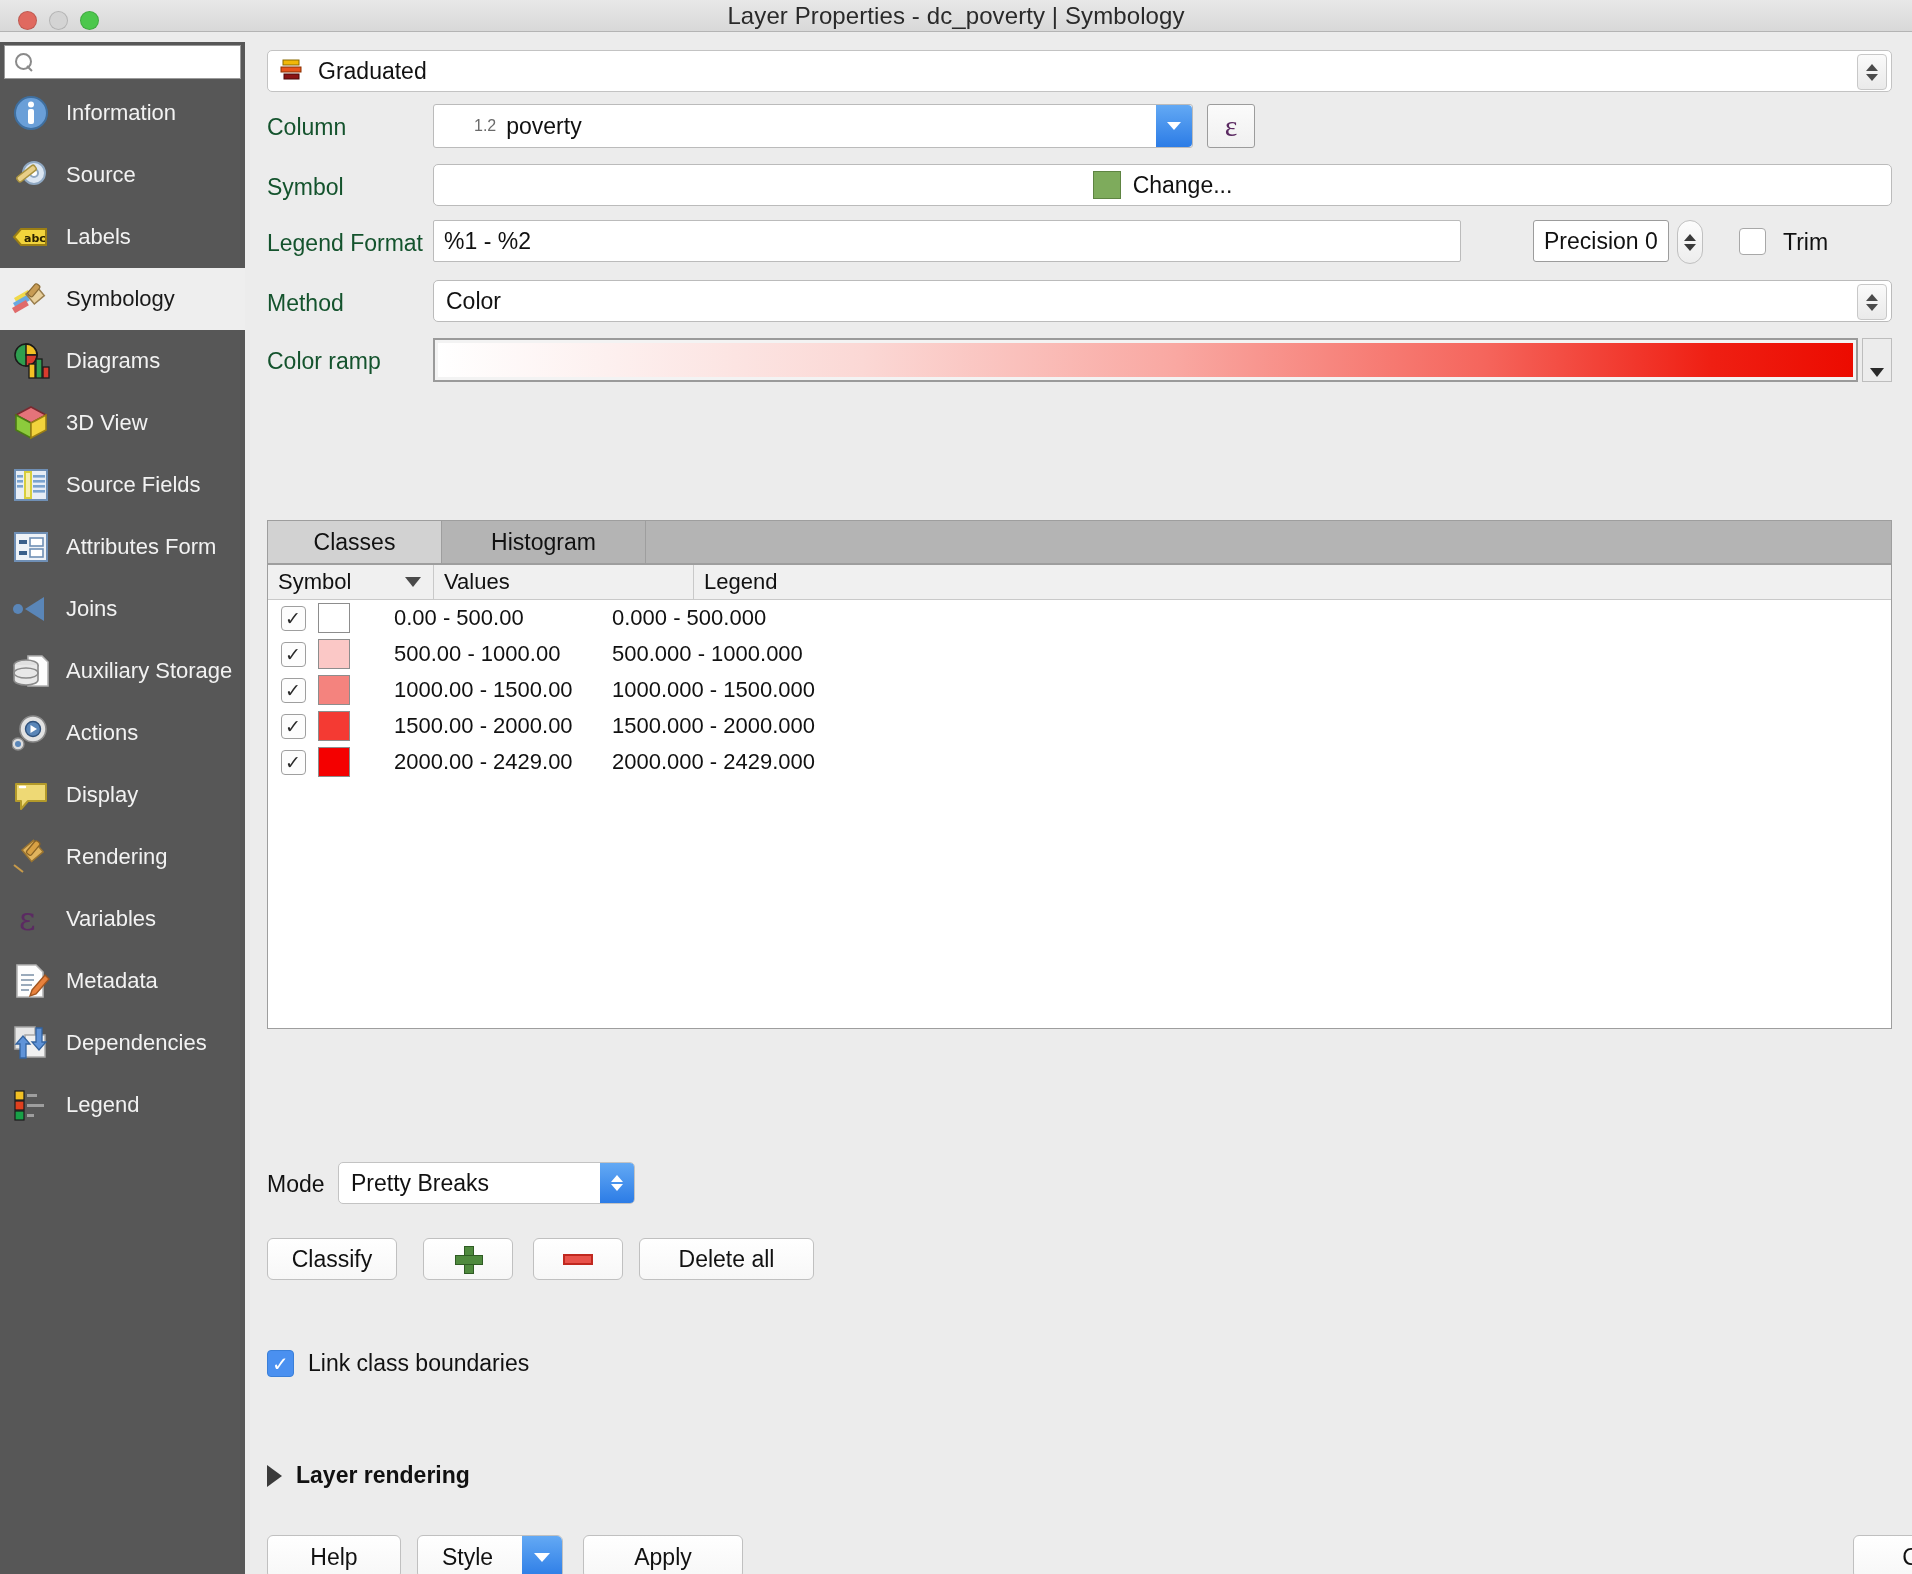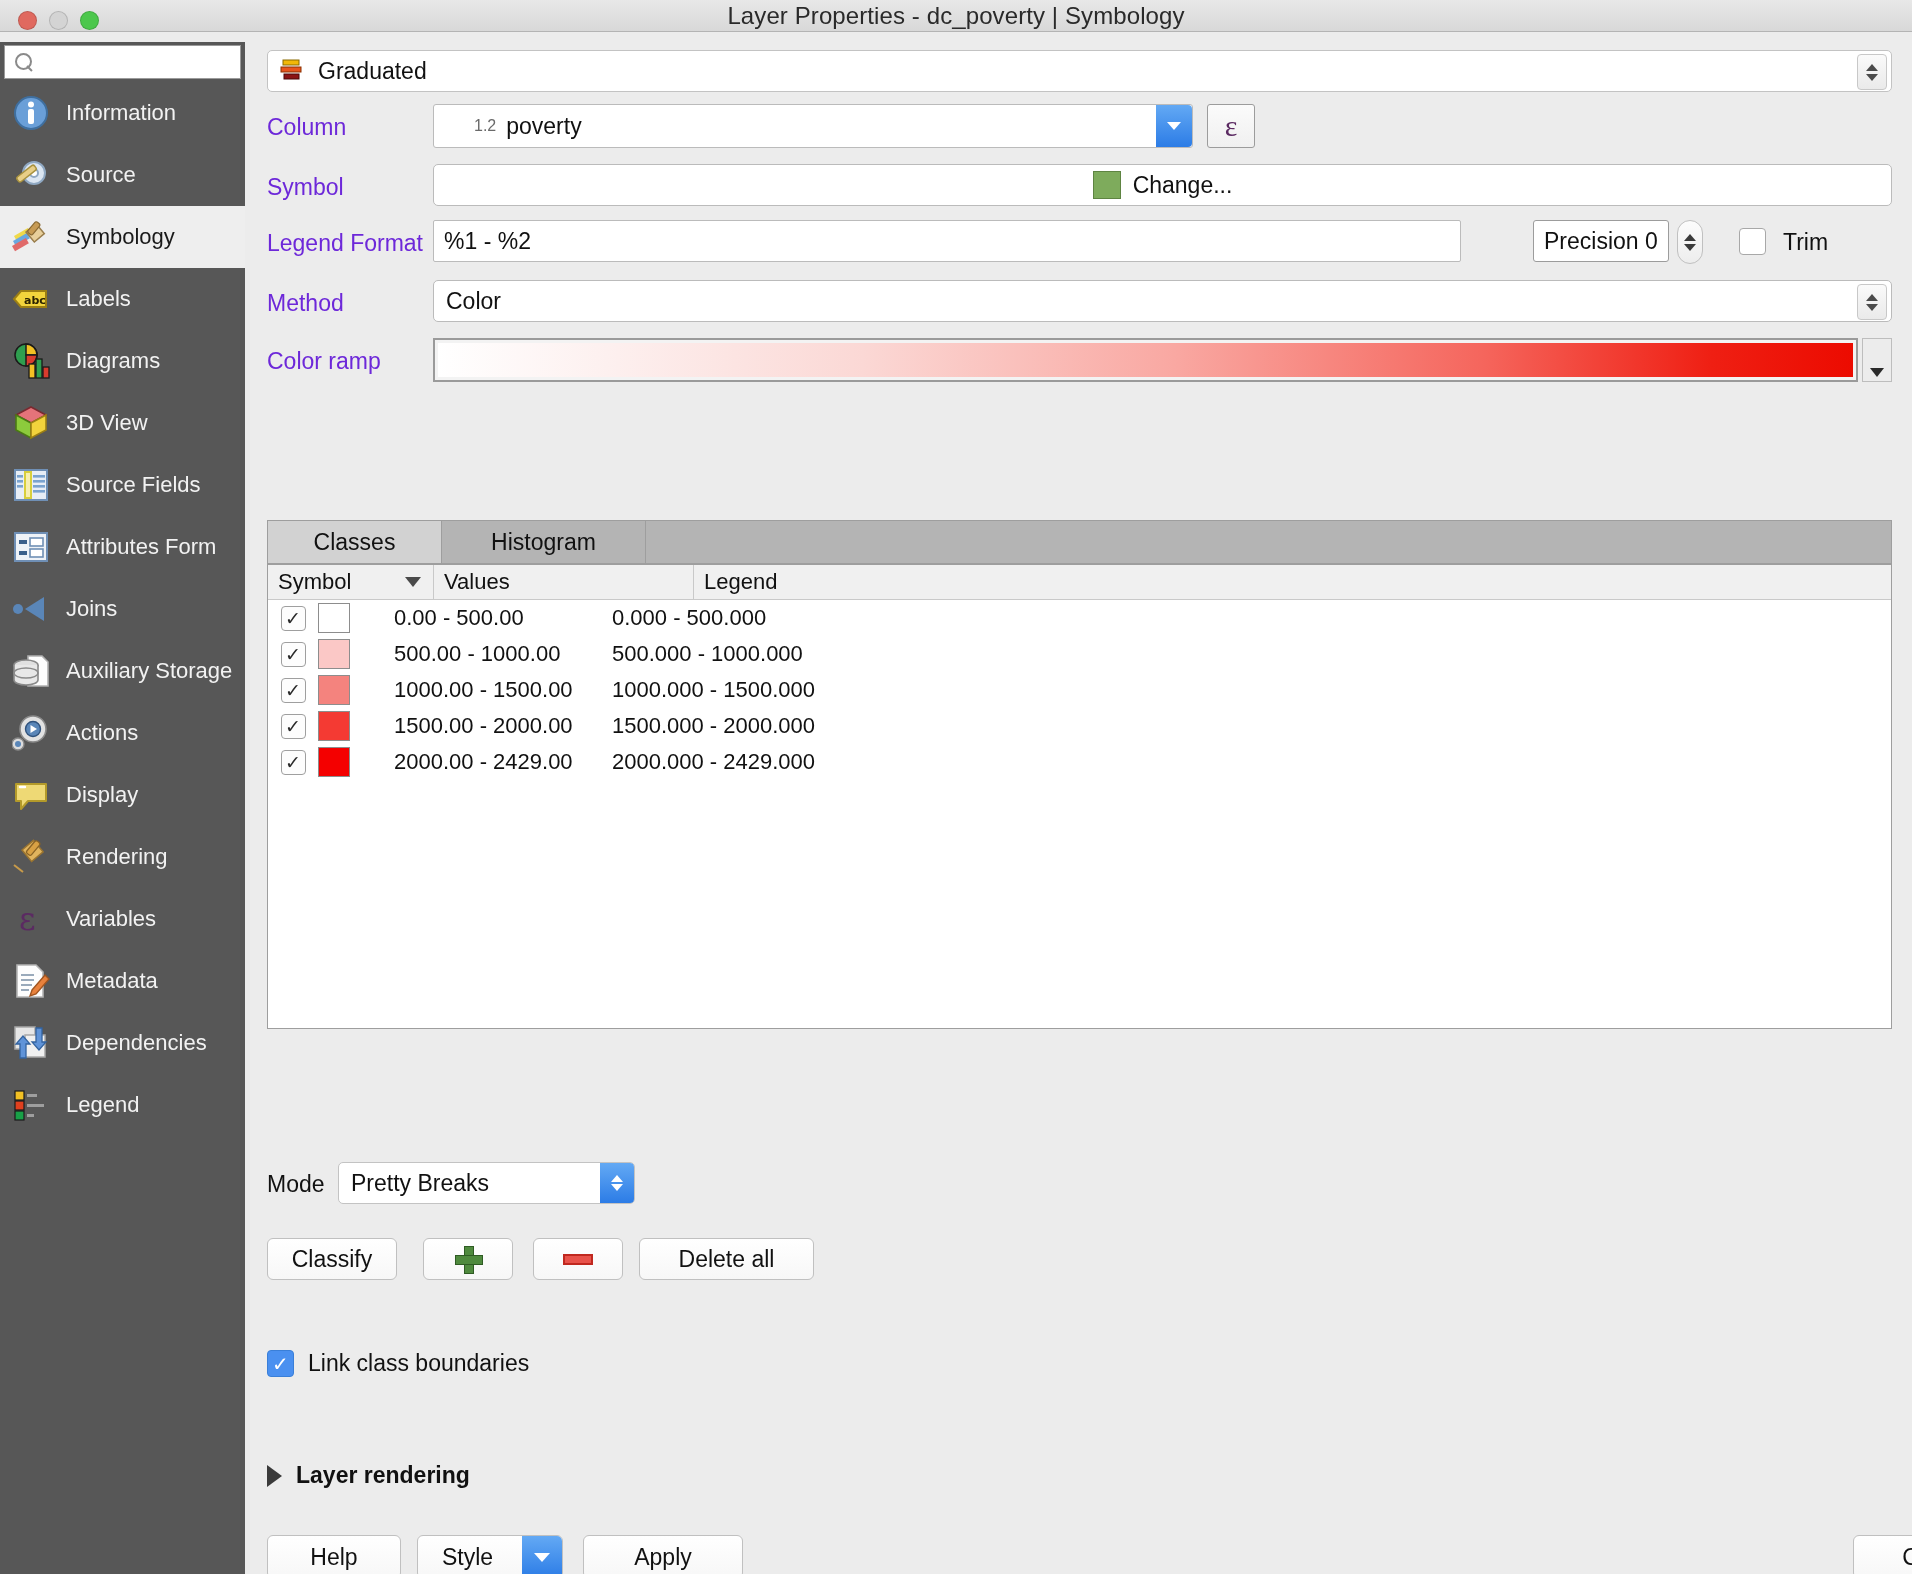--- a/index.html
+++ b/index.html
@@ -102,21 +102,21 @@
     display: flex; flex-direction: column; align-items: center; justify-content: center;
   }
   .chev { width: 0; height: 0; border-left: 6px solid transparent; border-right: 6px solid transparent; }
   .chev-up { border-bottom: 7px solid #4b4b4b; margin-bottom: 3px; }
   .chev-dn { border-top: 7px solid #4b4b4b; }
 
   
   .row { position: absolute; left: 0; width: 1667px; height: 46px; }
   .row-label {
     position: absolute; left: 22px; top: 0; height: 46px;
-    display: flex; align-items: center; font-size: 23px; color: #6d28d9;
+    display: flex; align-items: center; font-size: 23px; color: #14532d;
   }
   .field {
     position: absolute; background: #fff; border: 1px solid #bbb;
     display: flex; align-items: center; font-size: 23px; color: #111;
   }
 
   .column-field {
     left: 188px; top: 0; width: 760px; height: 44px;
     border-radius: 3px; padding-left: 12px;
   }
@@ -379,41 +379,41 @@
       <span class="navicon">
         <svg width="38" height="38" viewBox="0 0 38 38">
             <circle cx="22" cy="17" r="11" fill="#dbe6f2" stroke="#8fa8c2" stroke-width="2"></circle>
             <circle cx="22" cy="17" r="4" fill="#fff" stroke="#8fa8c2" stroke-width="2"></circle>
             <rect x="4" y="22" width="22" height="6" rx="2" transform="rotate(-38 4 22)" fill="#e8cf87" stroke="#a8923f" stroke-width="1.5"></rect>
           </svg>
       </span>
       <span class="navlabel">Source</span>
     </div>
 
+    <div class="navitem">
+      <span class="navicon">
+        <svg width="38" height="38" viewBox="0 0 38 38">
+            <path d="M2 19 L9 11 H34 V27 H9 Z" fill="#f2d43c" stroke="#9c7f14" stroke-width="2"></path>
+            <text x="12" y="24" font-family="DejaVu Sans" font-size="11" font-weight="bold" fill="#2a2200">abc</text>
+          </svg>
+      </span>
+      <span class="navlabel">Labels</span>
+    </div>
+
     <div class="navitem active">
       <span class="navicon">
         <svg width="38" height="38" viewBox="0 0 38 38">
           <rect x="2" y="18" width="16" height="6" fill="#f0d94a" transform="rotate(-30 2 18)"></rect>
           <rect x="1" y="23" width="16" height="6" fill="#6aa8e0" transform="rotate(-30 1 23)"></rect>
           <rect x="0" y="28" width="16" height="6" fill="#e06a6a" transform="rotate(-30 0 28)"></rect>
           <rect x="14" y="14" width="13" height="13" fill="#e8cf9b" stroke="#9a7e4d" stroke-width="1.5" transform="rotate(-40 14 14)"></rect>
           <rect x="24" y="3" width="6" height="14" rx="2" fill="#c79b54" stroke="#8a6a33" stroke-width="1.2" transform="rotate(40 24 3)"></rect>
         </svg>
       </span>
       <span class="navlabel">Symbology</span>
-    </div>
-
-    <div class="navitem">
-      <span class="navicon">
-        <svg width="38" height="38" viewBox="0 0 38 38">
-            <path d="M2 19 L9 11 H34 V27 H9 Z" fill="#f2d43c" stroke="#9c7f14" stroke-width="2"></path>
-            <text x="12" y="24" font-family="DejaVu Sans" font-size="11" font-weight="bold" fill="#2a2200">abc</text>
-          </svg>
-      </span>
-      <span class="navlabel">Labels</span>
     </div>
 
     <div class="navitem">
       <span class="navicon">
         <svg width="38" height="38" viewBox="0 0 38 38">
           <circle cx="14" cy="13" r="11" fill="#2f9e4f" stroke="#1a1a1a" stroke-width="1.5"></circle>
           <path d="M14 13 L14 2 A11 11 0 0 1 25 13 Z" fill="#f2c024" stroke="#1a1a1a" stroke-width="1.5"></path>
           <path d="M14 13 L25 13 A11 11 0 0 1 14 24 Z" fill="#d83c2e" stroke="#1a1a1a" stroke-width="1.5"></path>
           <rect x="17" y="22" width="6" height="14" fill="#f2c024" stroke="#1a1a1a" stroke-width="1.3"></rect>
           <rect x="24" y="17" width="6" height="19" fill="#2f9e4f" stroke="#1a1a1a" stroke-width="1.3"></rect>

